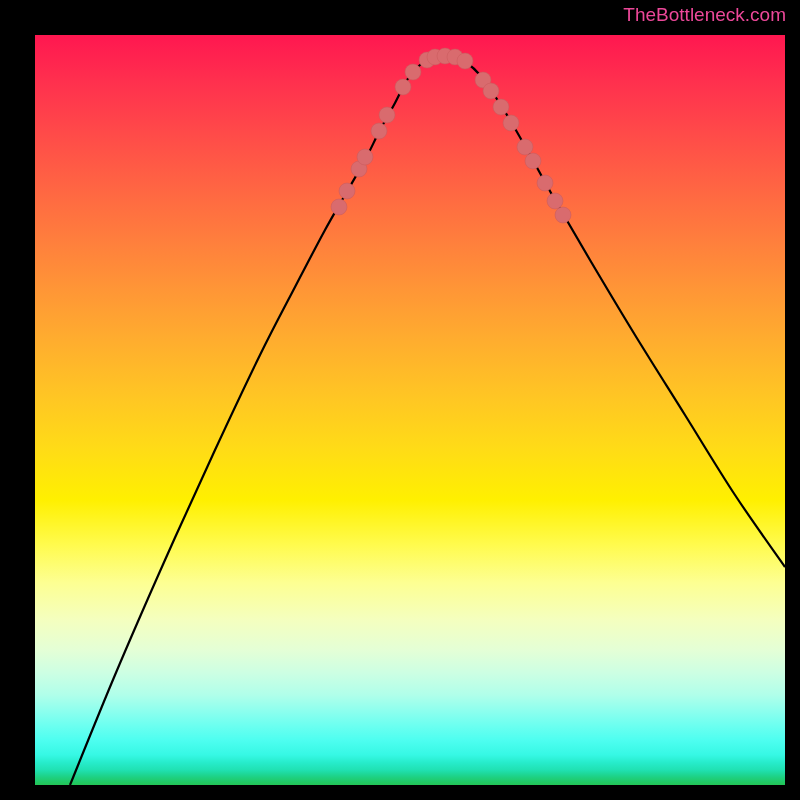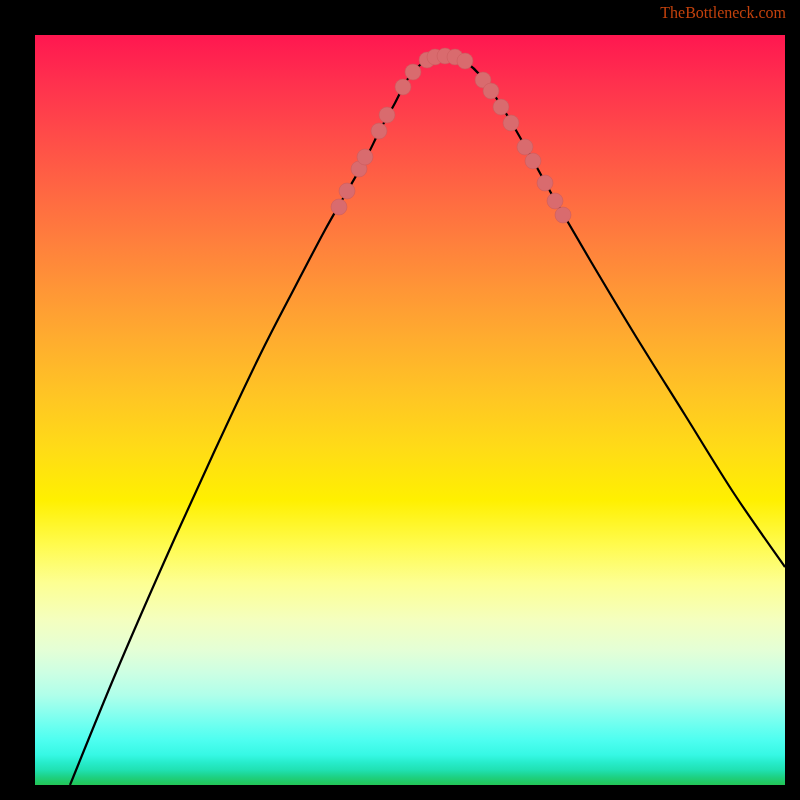--- a/index.html
+++ b/index.html
@@ -60,26 +60,25 @@
       #1ed899 98.5%,
       #1ed080 99%,
       #20ca69 99.5%,
       #23c556 100%
     );
   }
   .watermark {
     position: absolute;
     top: 4px;
     right: 14px;
-    color: #c2410c;
-    font-size: 16px;
+    color: #ec4899;
+    font-size: 19px;
     font-weight: 400;
     letter-spacing: 0px;
     z-index: 10;
-    font-family: Liberation Serif, serif;
   }
   svg.curve {
     position: absolute;
     left: 0;
     top: 0;
     width: 100%;
     height: 100%;
   }
   .dot {
     fill: #d96b6e;

